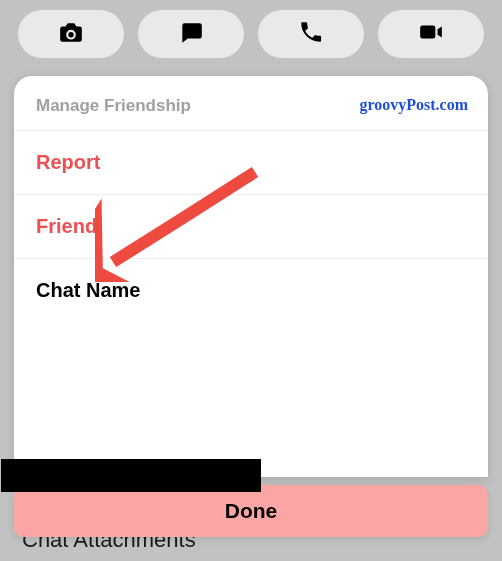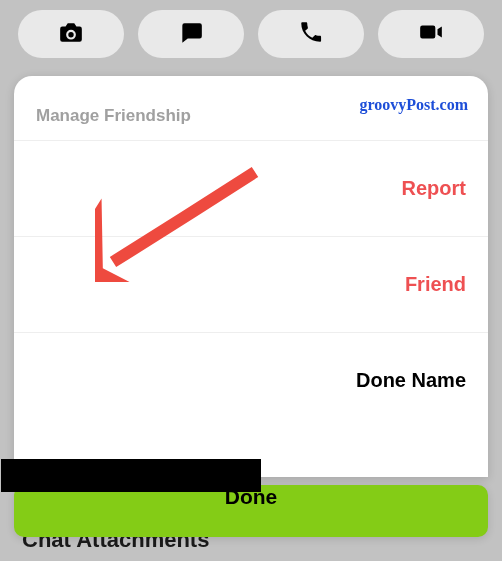--- a/index.html
+++ b/index.html
@@ -34,47 +34,46 @@
     .toolbar-btn svg {
       width: 26px;
       height: 26px;
       fill: #000;
     }
     .background-text {
       position: absolute;
       bottom: 8px;
       left: 22px;
       font-size: 22px;
-      font-weight: 700;
+      font-weight: 400;
       color: #1a1a1a;
     }
     .sheet {
       position: absolute;
       top: 76px;
       left: 14px;
       right: 14px;
       bottom: 84px;
       background: #fff;
       border-radius: 18px 18px 0 0;
       overflow: hidden;
       box-shadow: 0 2px 10px rgba(0,0,0,0.15);
     }
     .sheet-header {
-      padding: 30px 22px 14px 22px;
+      padding: 20px 22px 14px 22px;
       font-size: 17px;
       font-weight: 600;
       color: #a0a0a0;
     }
     .menu-item {
-      padding: 36px 22px;
+      padding: 20px 22px;
       border-top: 1px solid #eeeeee;
       font-size: 20px;
       font-weight: 700;
       cursor: pointer;
-      text-align: right;
     }
     .menu-item.destructive {
       color: #ee5052;
     }
     .menu-item.normal {
       color: #000;
     }
     .redaction {
       position: absolute;
       left: 1px;
@@ -83,24 +82,24 @@
       height: 33px;
       background: #000;
       z-index: 5;
     }
     .done-bar {
       position: absolute;
       left: 14px;
       right: 14px;
       bottom: 24px;
       height: 52px;
-      background: #84cc16;
+      background: #fca5a5;
       border-radius: 10px;
       display: flex;
-      align-items: flex-start;
+      align-items: center;
       justify-content: center;
       font-size: 21px;
       font-weight: 700;
       color: #000;
       cursor: pointer;
       box-shadow: 0 2px 8px rgba(0,0,0,0.12);
     }
     .watermark {
       position: absolute;
       top: 96px;
@@ -159,21 +158,21 @@
 <div class="sheet">
   <div class="sheet-header">Manage Friendship</div>
 
   <div class="menu-item destructive">
     <span>Report</span>
   </div>
   <div class="menu-item destructive">
     <span>Friend</span>
   </div>
   <div class="menu-item normal">
-    <span>Done Name</span>
+    <span>Chat Name</span>
   </div>
 </div>
 
 <div class="redaction"></div>
 
 <div class="done-bar">
   <span>Done</span>
 </div>
 
 <div class="watermark">groovyPost.com</div>

